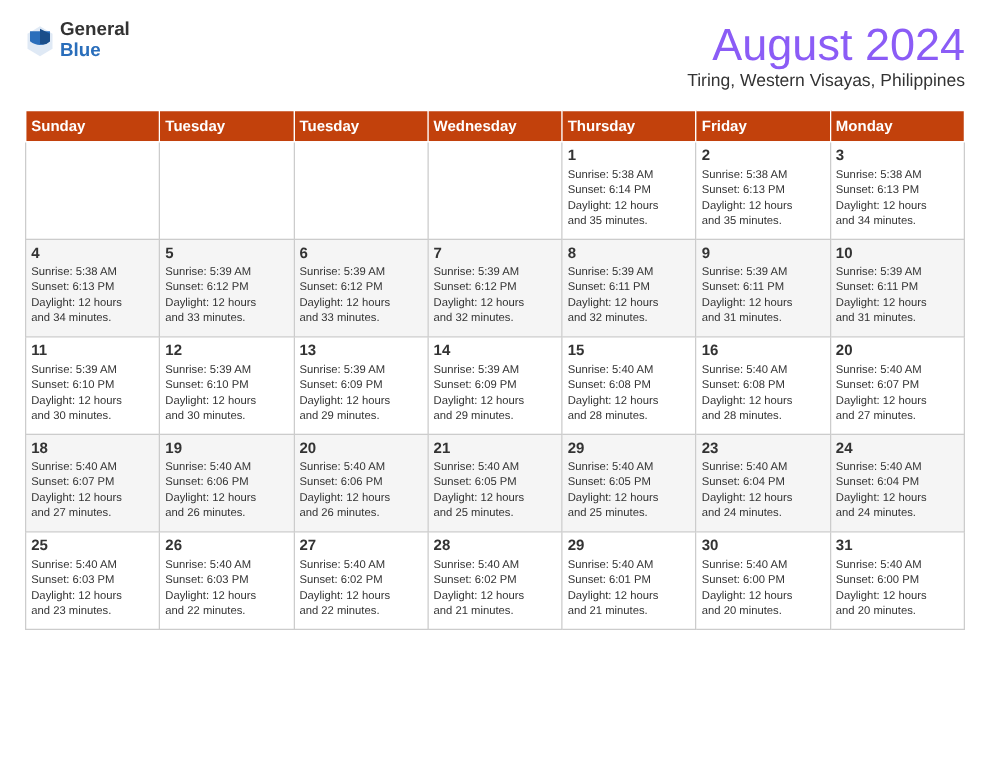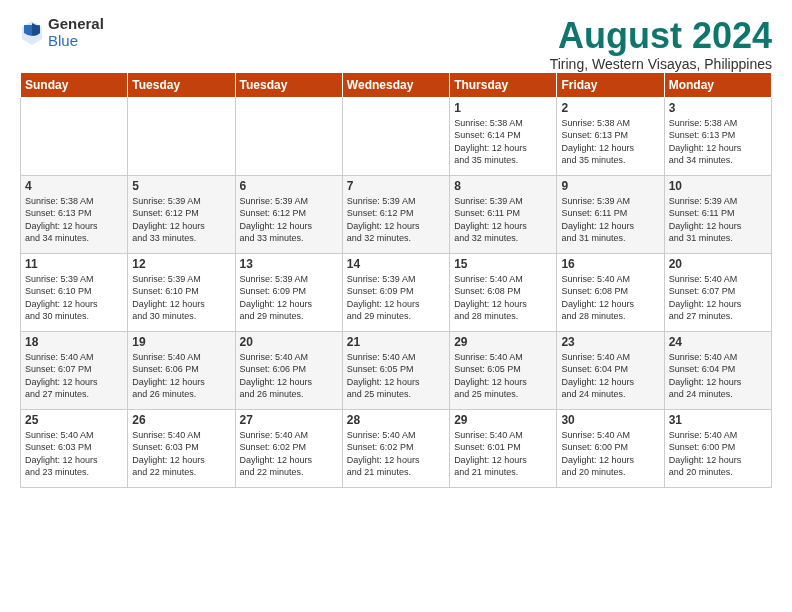--- a/index.html
+++ b/index.html
@@ -11,53 +11,53 @@
       overflow: hidden;
     }
     .page {
       width: 792px;
       padding: 16px 20px 10px 20px;
     }
     .header {
       display: flex;
       justify-content: space-between;
       align-items: flex-start;
-      margin-bottom: 0;
+      margin-bottom: 16px;
     }
     .logo {
       display: flex;
       align-items: center;
       gap: 4px;
     }
     .logo-text {
       display: flex;
       flex-direction: column;
       line-height: 1.1;
     }
     .logo-general {
       font-size: 15px;
       font-weight: bold;
       color: #333;
     }
     .logo-blue {
       font-size: 15px;
-      font-weight: normal;
+      font-weight: bold;
       color: #2a6ebb;
     }
     .logo-icon {
       width: 24px;
       height: 28px;
     }
     .title-block {
       text-align: right;
     }
     .main-title {
       font-size: 36px;
-      font-weight: bold;
-      color: #0f766e;
+      font-weight: normal;
+      color: #8b5cf6;
       line-height: 1.1;
     }
     .sub-title {
       font-size: 14px;
       color: #333;
       font-weight: normal;
     }
     table {
       width: 100%;
       border-collapse: collapse;

